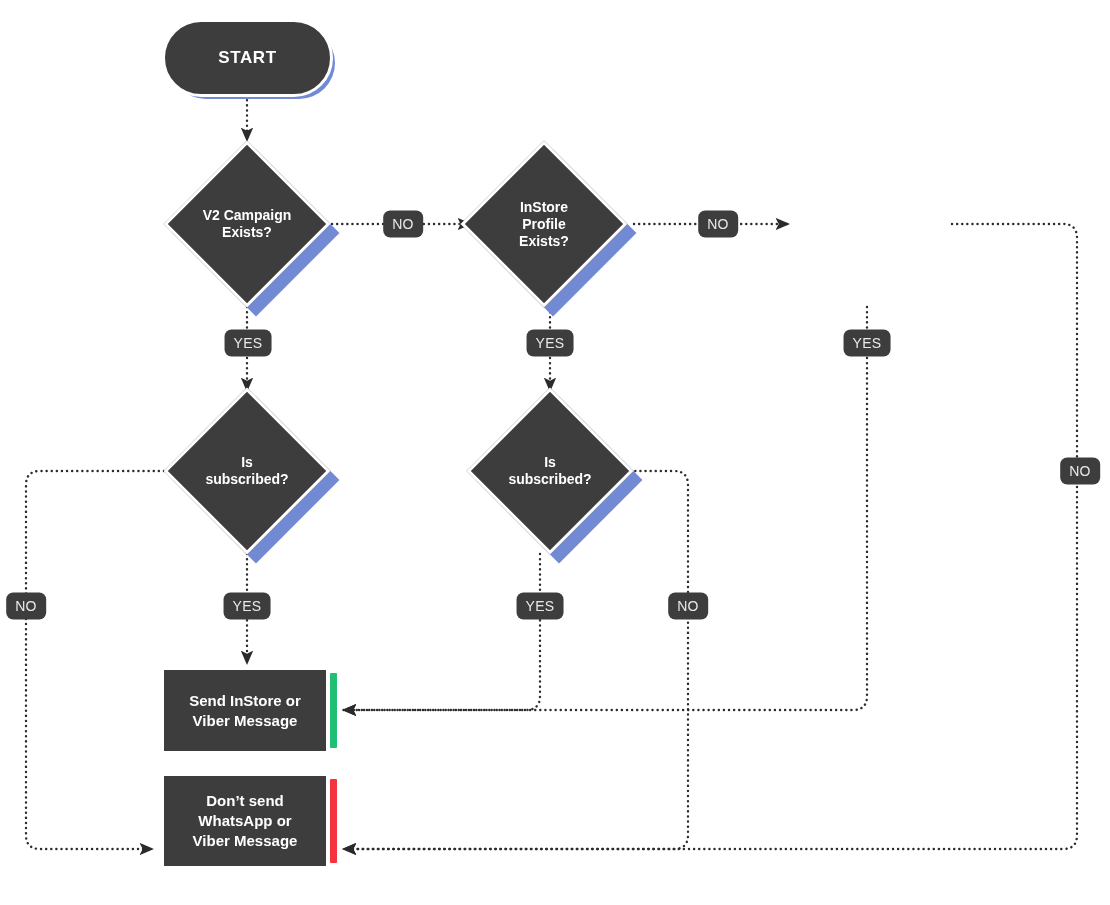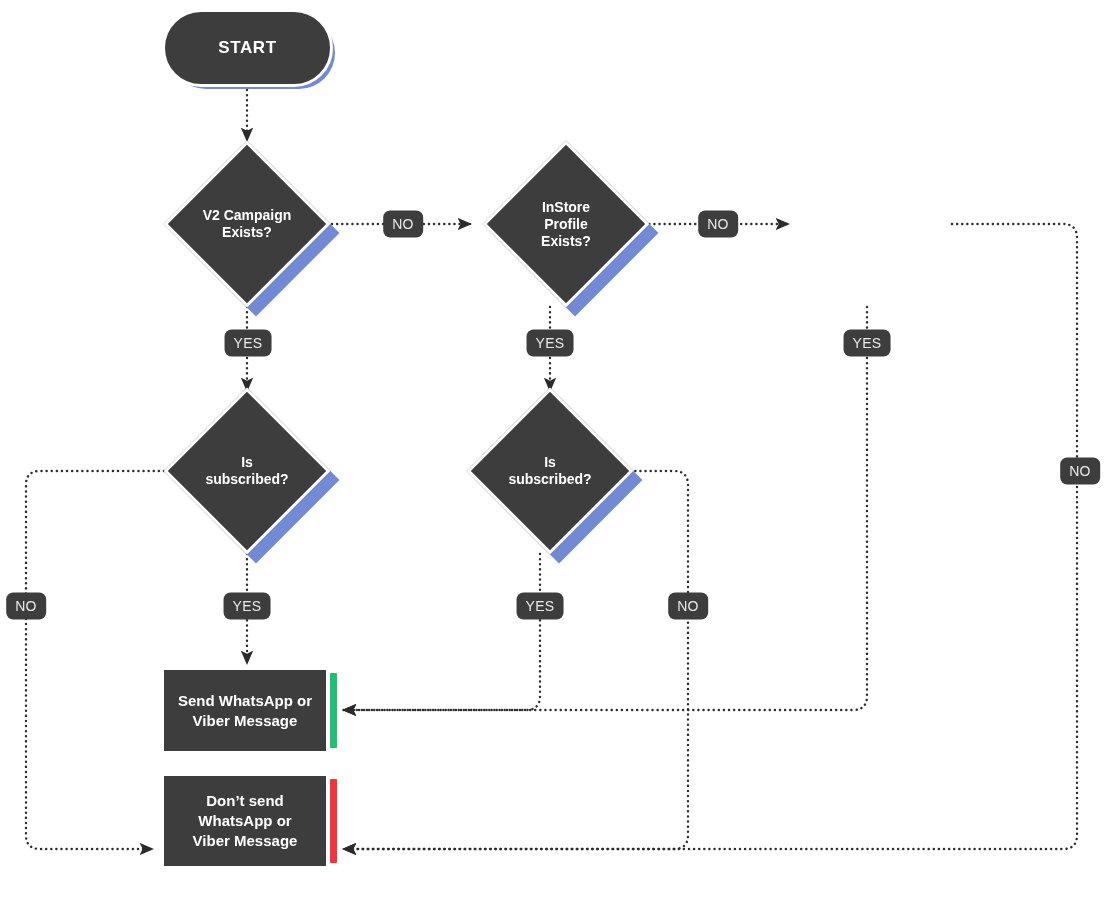--- a/index.html
+++ b/index.html
@@ -184,33 +184,33 @@
       <path d="M620,471 L674,471 Q688,471 688,485 L688,835 Q688,849 674,849 L343,849" marker-end="url(#arrow)"></path>
 
        down then left into Send message --&gt;
       <path d="M867,307 L867,696 Q867,710 853,710 L343,710" marker-end="url(#arrow)"></path>
 
        right, down, left into Don't send --&gt;
       <path d="M952,224 L1063,224 Q1077,224 1077,238 L1077,835 Q1077,849 1063,849 L343,849" marker-end="url(#arrow)"></path>
     </g>
   </svg>
 
-  <div class="terminator node" style="left:162px; top:9px; width:165px; height:72px;">
+  <div class="terminator node" style="left:162px; top:19px; width:165px; height:72px;">
     <div class="shadow"></div>
     <div class="body">START</div>
   </div>
 
   <div class="diamond node" style="left:188px; top:165px; width:118px; height:118px;">
     <div class="dshadow"></div>
     <div class="dbody"></div>
     <div class="dlabel">V2 Campaign
 Exists?</div>
   </div>
 
-  <div class="diamond node" style="left:507px; top:165px; width:118px; height:118px;">
+  <div class="diamond node" style="left:485px; top:165px; width:118px; height:118px;">
     <div class="dshadow"></div>
     <div class="dbody"></div>
     <div class="dlabel">InStore
 Profile
 Exists?</div>
   </div>
 
 
   <div class="diamond node" style="left:188px; top:412px; width:118px; height:118px;">
     <div class="dshadow"></div>
@@ -220,21 +220,21 @@
   </div>
 
   <div class="diamond node" style="left:491px; top:412px; width:118px; height:118px;">
     <div class="dshadow"></div>
     <div class="dbody"></div>
     <div class="dlabel">Is
 subscribed?</div>
   </div>
 
   <div class="process node" style="left:161px; top:667px; width:168px; height:87px;">
-    <div class="pbody">Send WhatsApp or
+    <div class="pbody">Send InStore or
 Viber Message</div>
     <div class="pbar" style="background:#21bf73;"></div>
   </div>
 
   <div class="process node" style="left:161px; top:773px; width:168px; height:96px;">
     <div class="pbody">Don’t send
 WhatsApp or
 Viber Message</div>
     <div class="pbar" style="background:#f5333f;"></div>
   </div>

